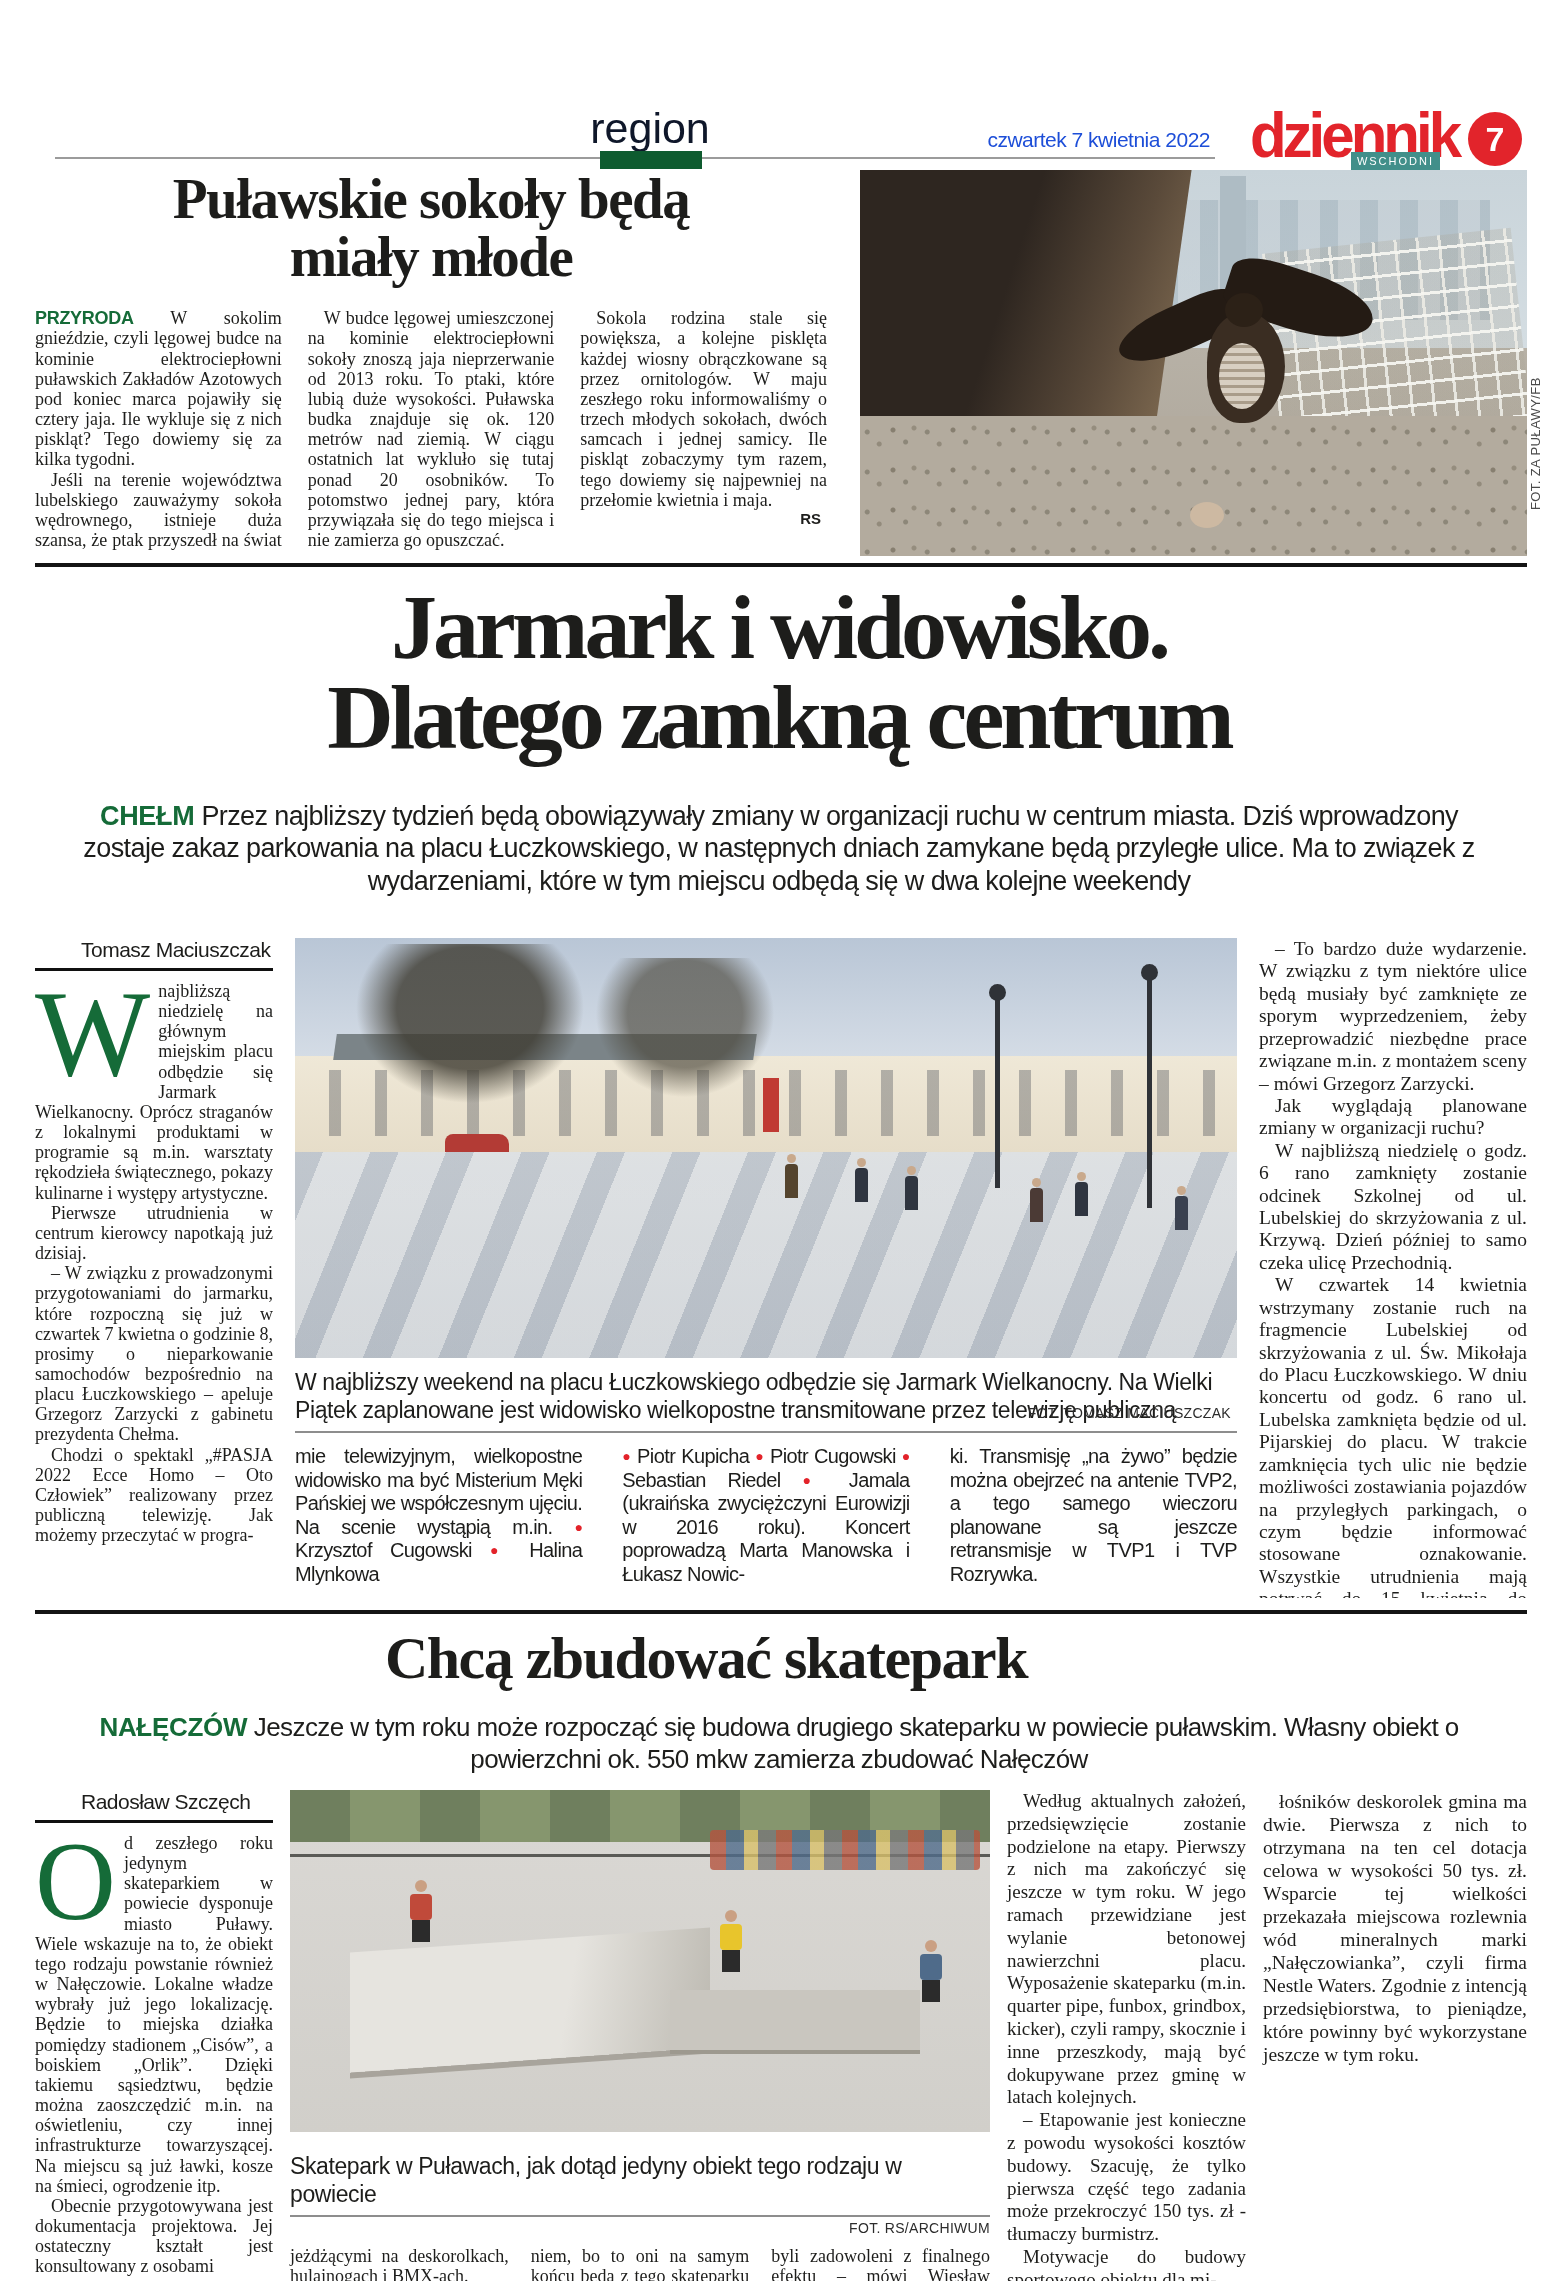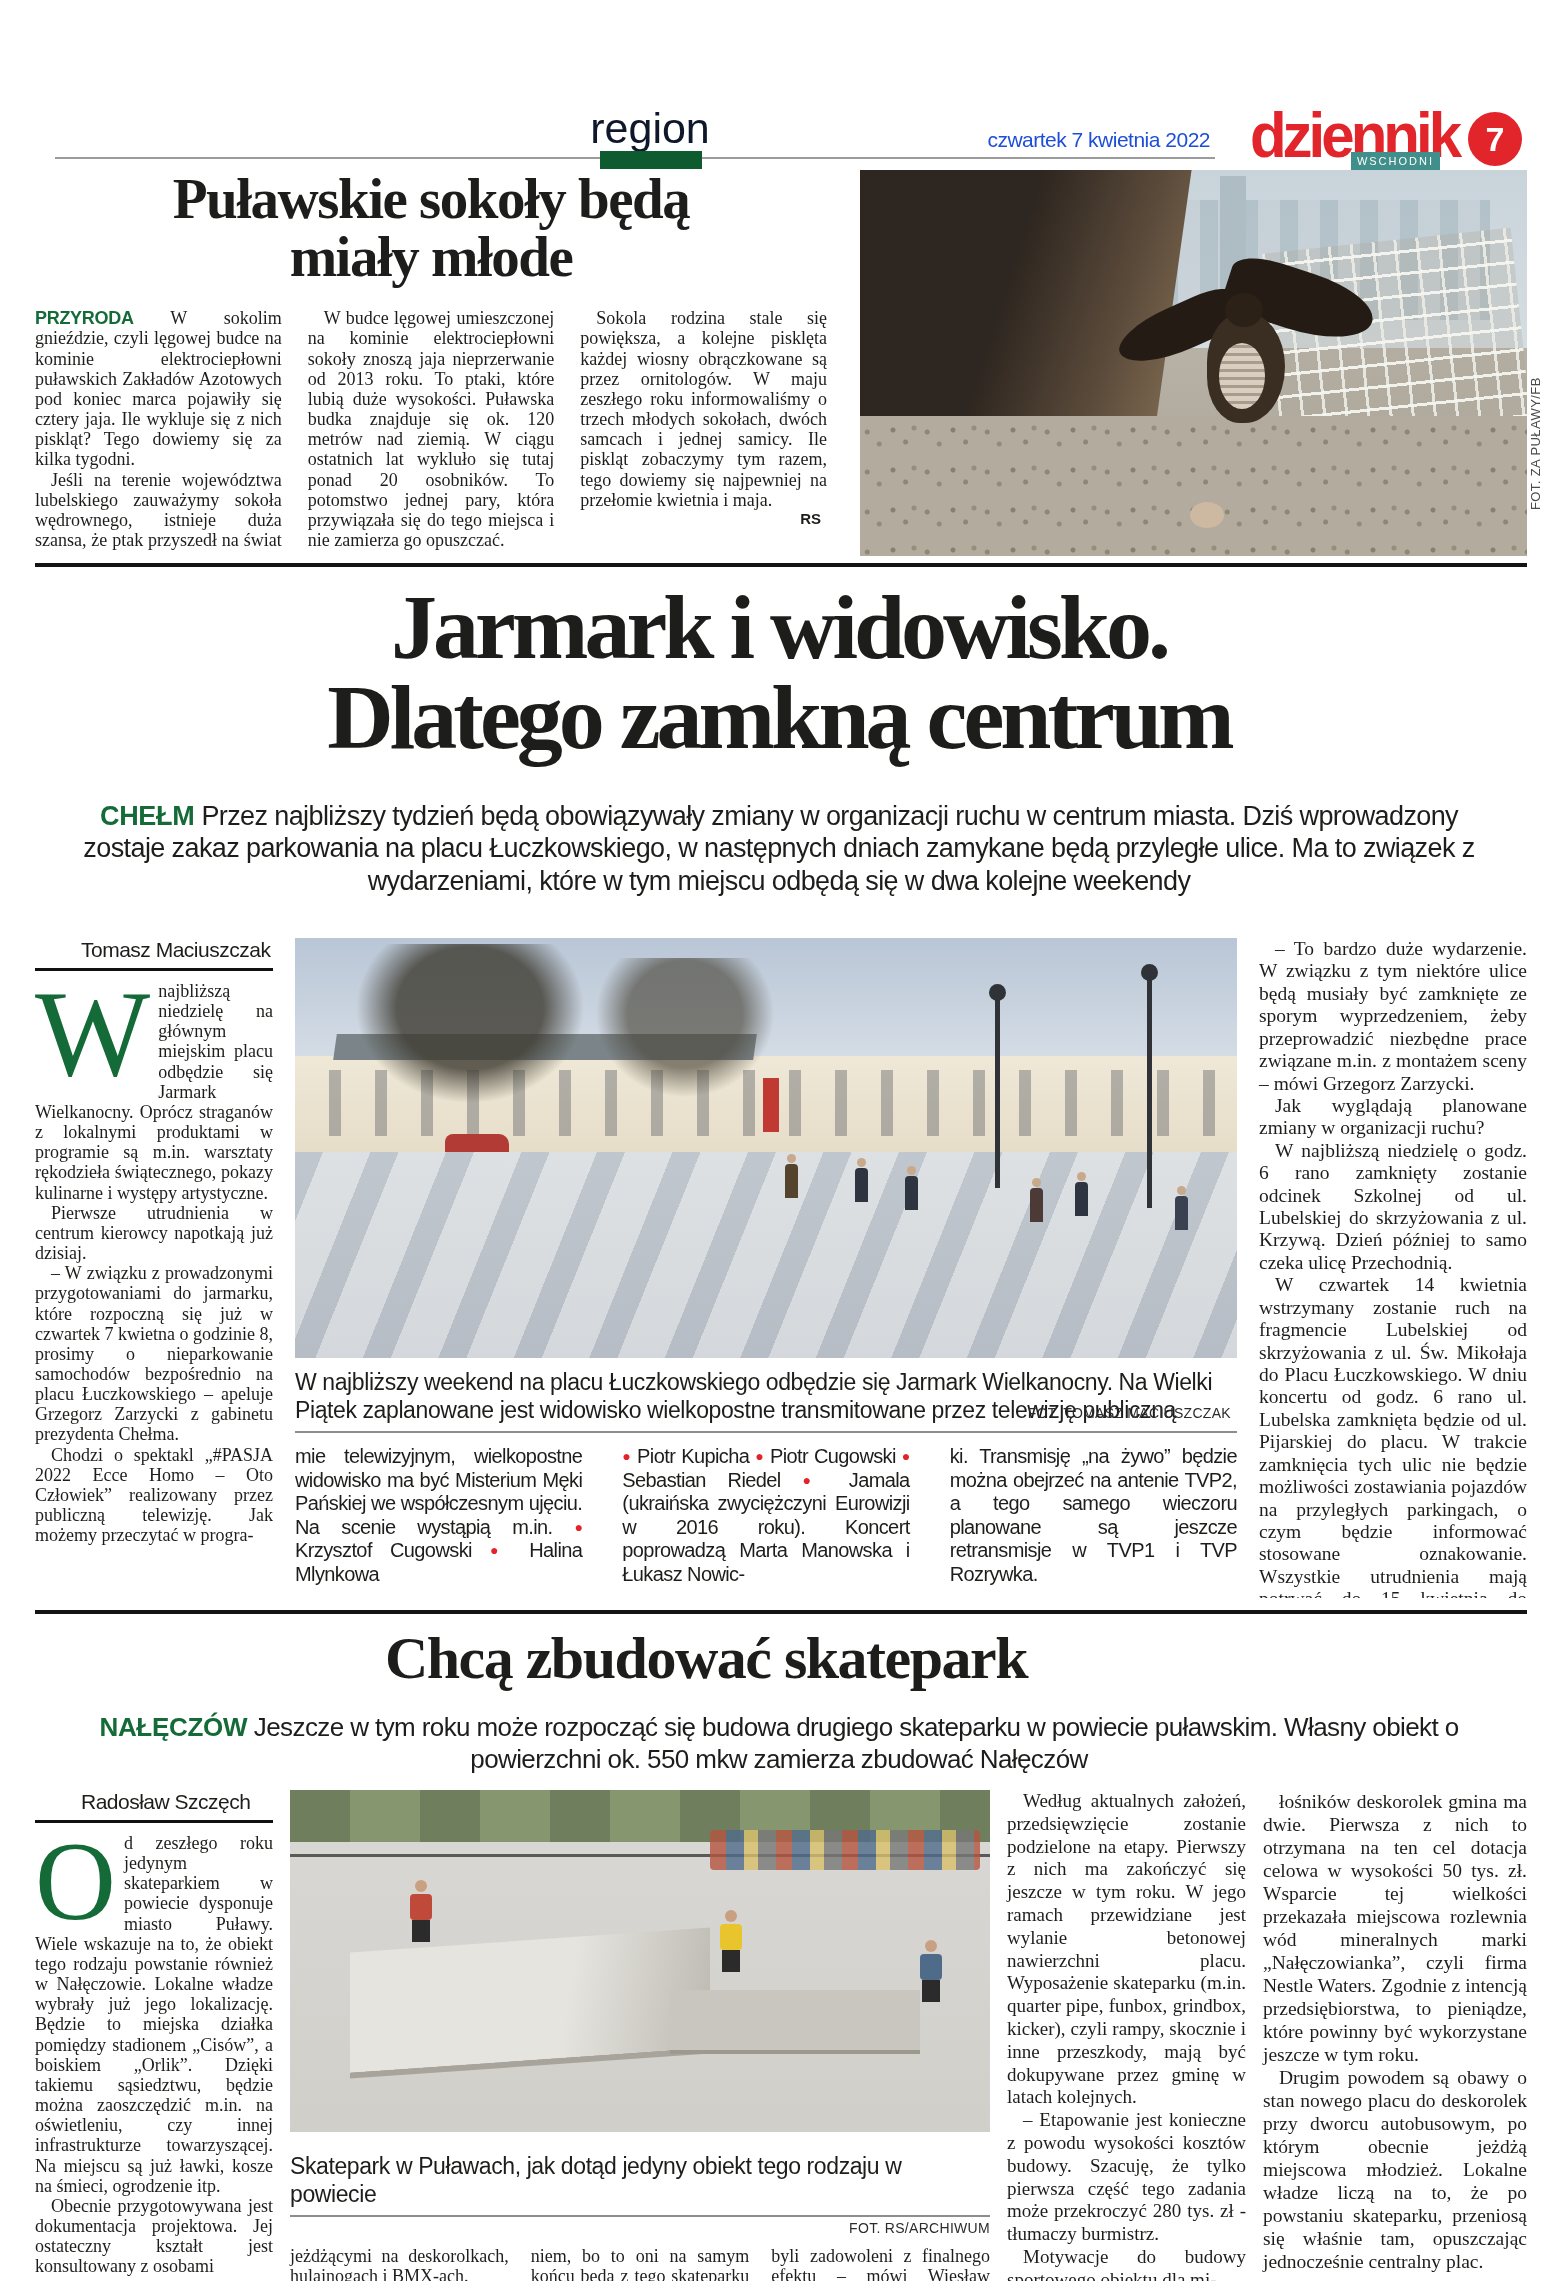--- a/index.html
+++ b/index.html
@@ -321,23 +321,22 @@
           <p class="body">niem, bo to oni na samym końcu będą z tego skateparku korzystać. Chcemy, żeby</p>
         </div>
         <div class="col">
           <p class="body">byli zadowoleni z finalnego efektu – mówi Wiesław Pardyka, burmistrz Nałęczowa.</p>
         </div>
       </div>
     </div>
 
     <div class="a3-c3">
       <p class="body ind">Według aktualnych założeń, przedsięwzięcie zostanie podzielone na etapy. Pierwszy z nich ma zakończyć się jeszcze w tym roku. W jego ramach przewidziane jest wylanie betonowej nawierzchni placu. Wyposażenie skateparku (m.in. quarter pipe, funbox, grindbox, kicker), czyli rampy, skocznie i inne przeszkody, mają być dokupywane przez gminę w latach kolejnych.</p>
-      <p class="body ind">– Etapowanie jest konieczne z powodu wysokości kosztów budowy. Szacuję, że tylko pierwsza część tego zadania może przekroczyć 280 tys. zł - tłumaczy burmistrz.</p>
+      <p class="body ind">– Etapowanie jest konieczne z powodu wysokości kosztów budowy. Szacuję, że tylko pierwsza część tego zadania może przekroczyć 150 tys. zł - tłumaczy burmistrz.</p>
       <p class="body ind">Motywacje do budowy sportowego obiektu dla mi-</p>
     </div>
 
     <div class="a3-c4">
       <p class="body ind">łośników deskorolek gmina ma dwie. Pierwsza z nich to otrzymana na ten cel dotacja celowa w wysokości 50 tys. zł. Wsparcie tej wielkości przekazała miejscowa rozlewnia wód mineralnych marki „Nałęczowianka”, czyli firma Nestle Waters. Zgodnie z intencją przedsiębiorstwa, to pieniądze, które powinny być wykorzystane jeszcze w tym roku.</p>
-      <p class="body ind">Drugim powodem są obawy o stan nowego placu do deskorolek przy dworcu autobusowym, po którym obecnie jeżdżą miejscowa młodzież. Lokalne władze liczą na to, że po powstaniu skateparku, przeniosą się właśnie tam, opuszczając jednocześnie centralny plac.</p>
     </div>
   </div>
 
 </div>
 
 </body></html>

